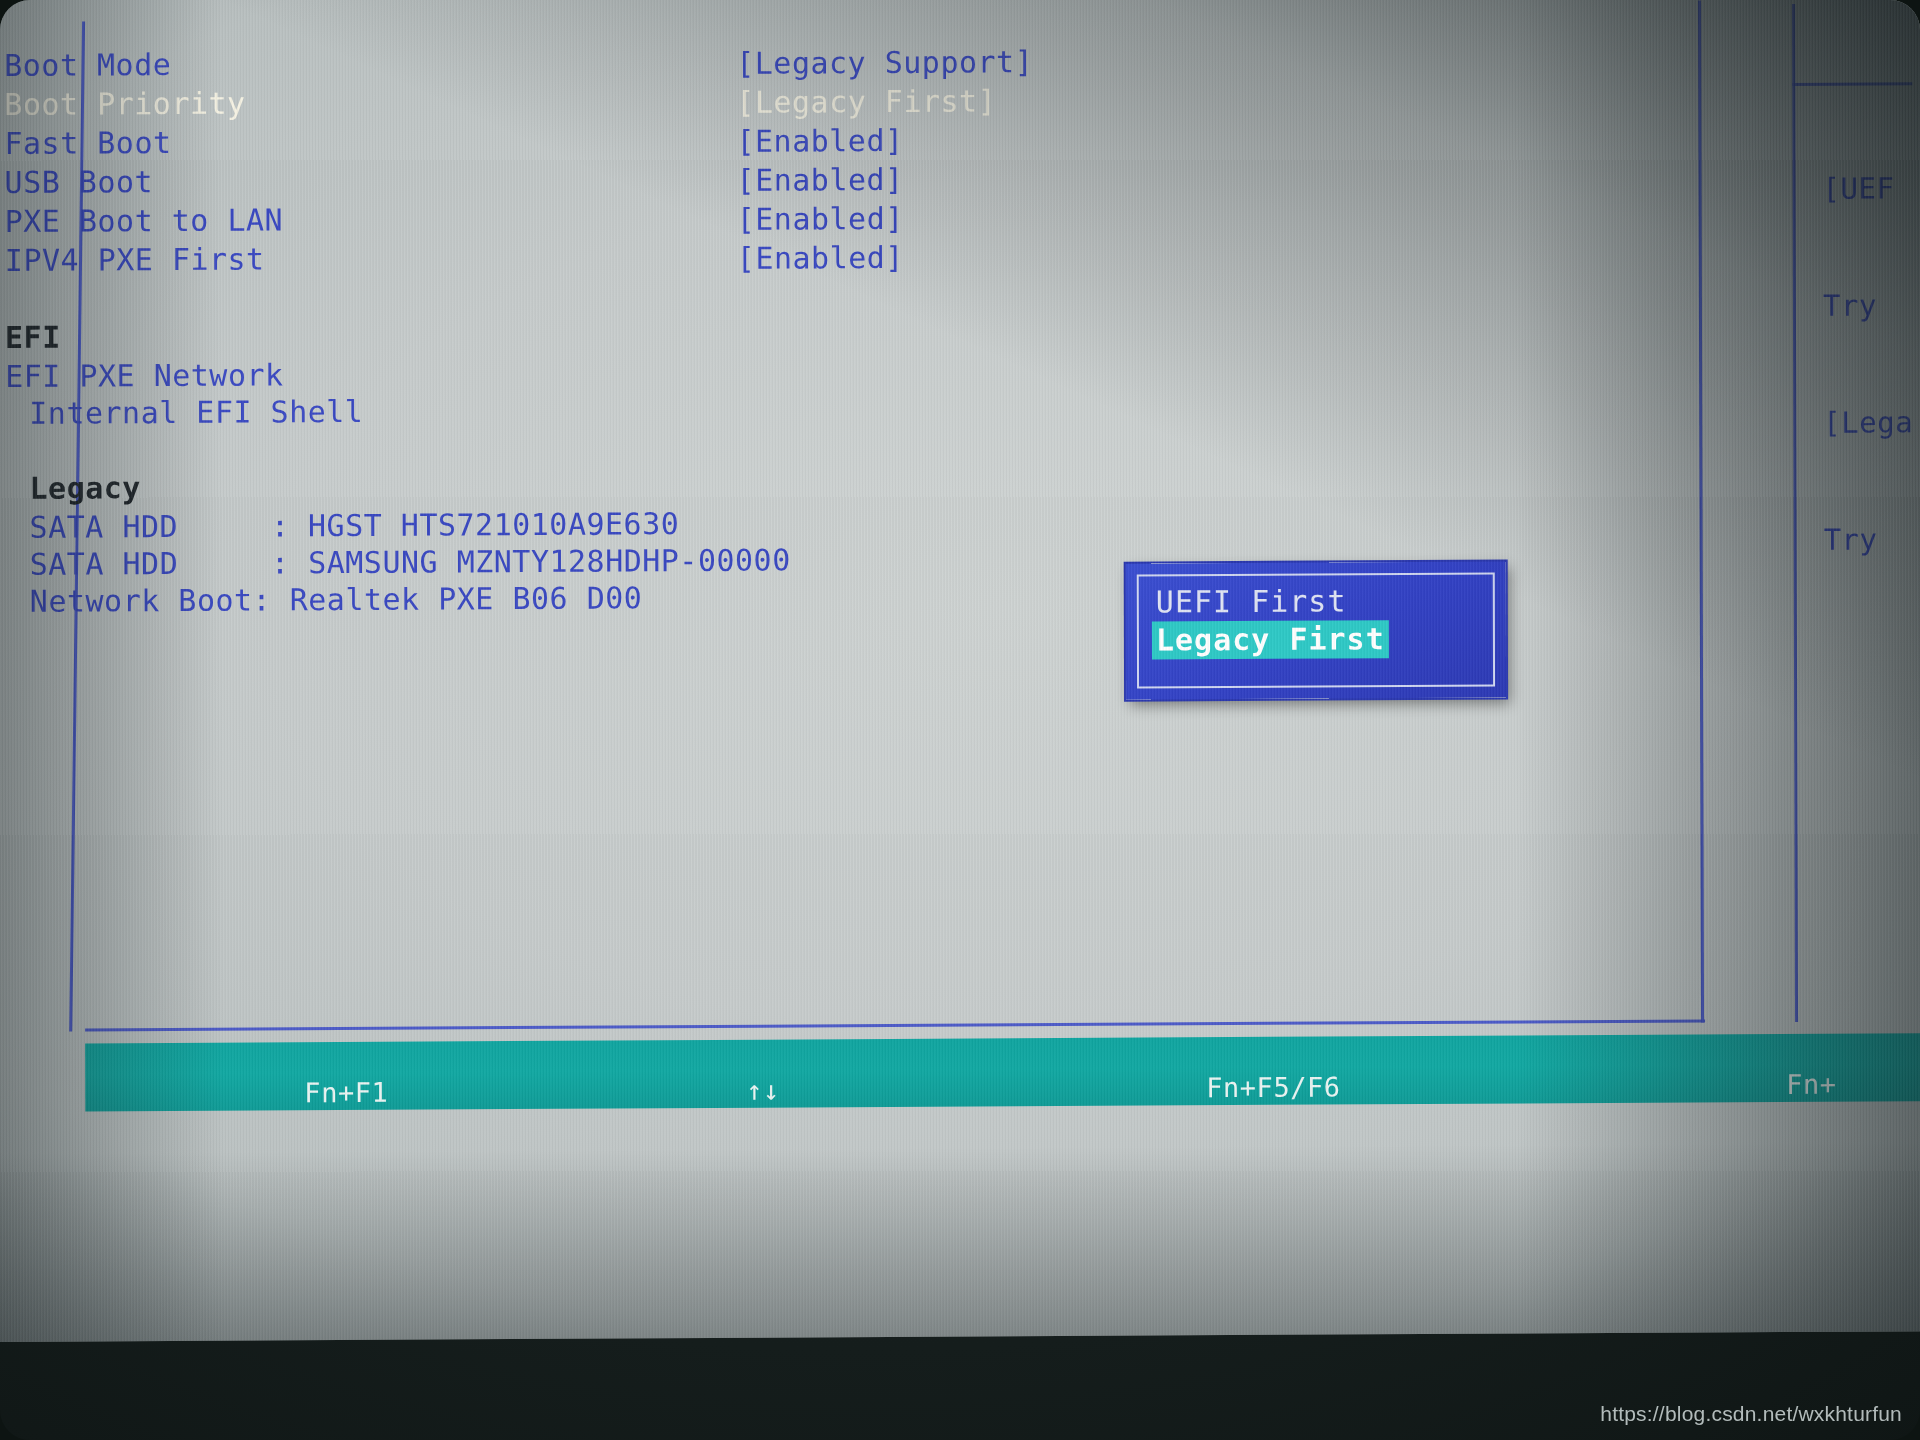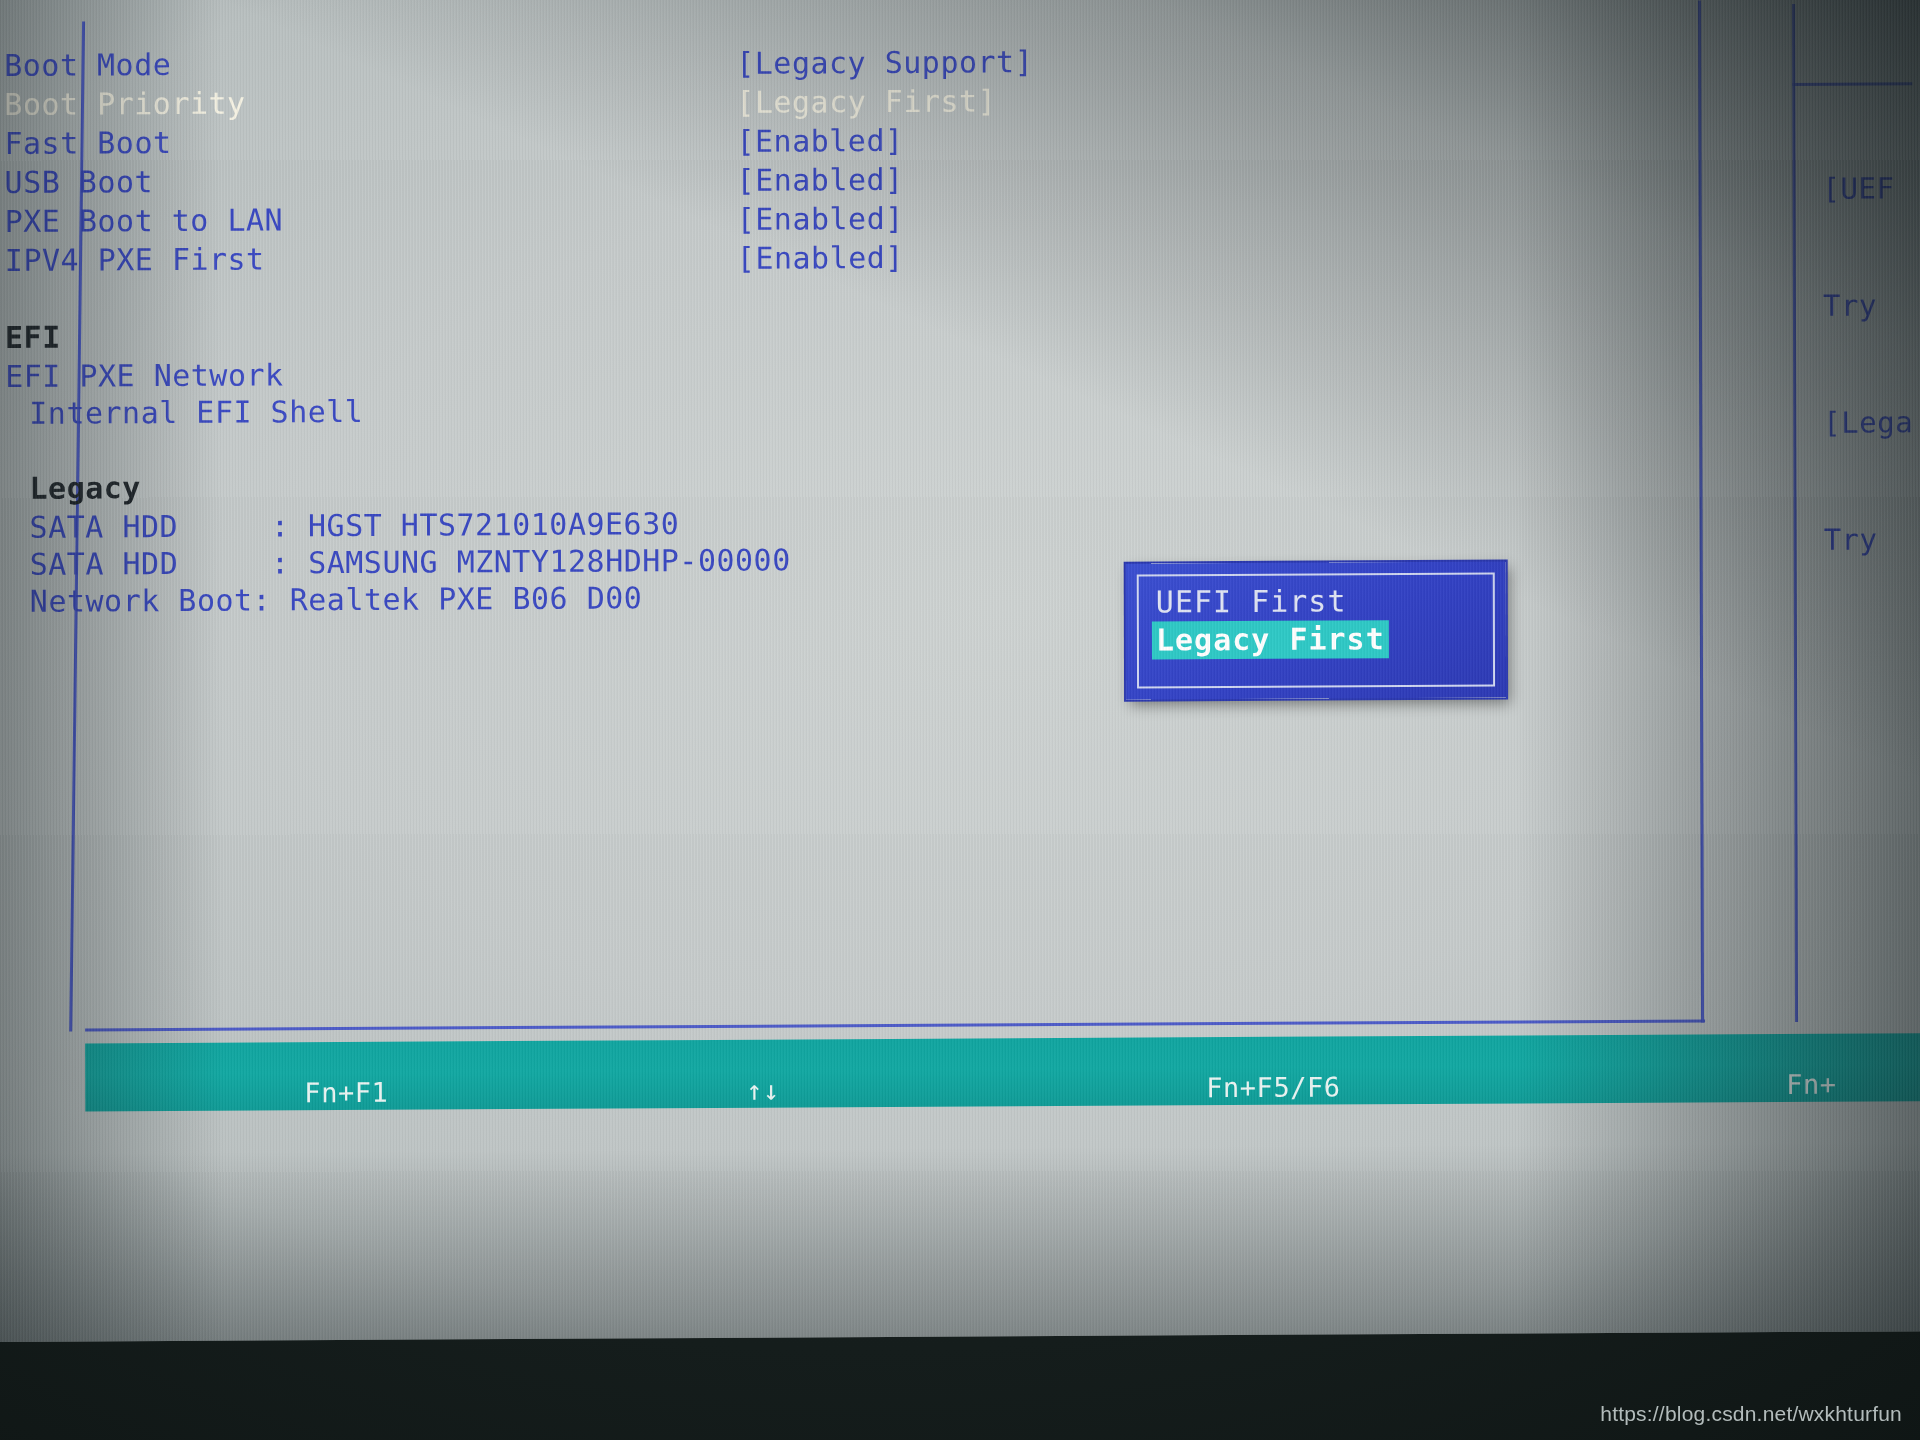--- a/index.html
+++ b/index.html
@@ -9,20 +9,21 @@
     font-family:"DejaVu Sans Mono","Liberation Mono",monospace;
     position:relative;
   }
 
   
   #photo{
     position:absolute;inset:0;
     background:
       radial-gradient(130% 115% at 45% 42%, #1d2726 0%, #151d1c 45%, #0c1211 78%, #070b0a 100%);
     overflow:hidden;
+    border-radius:30px;
   }
 
   
   #screen{
     position:absolute;
     left:-14px; top:-8px; width:1958px; height:1350px;
     background:
       radial-gradient(125% 105% at 52% 46%,
         #ced3d2 0%,
         #c6cbcb 30%,

